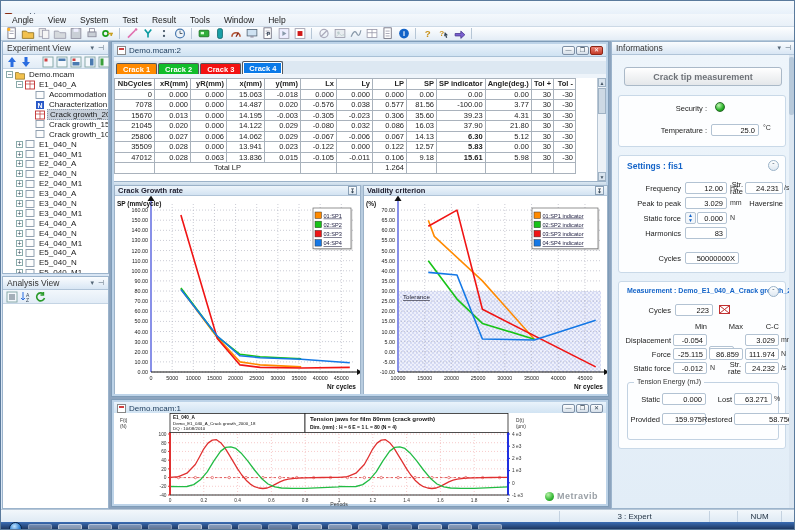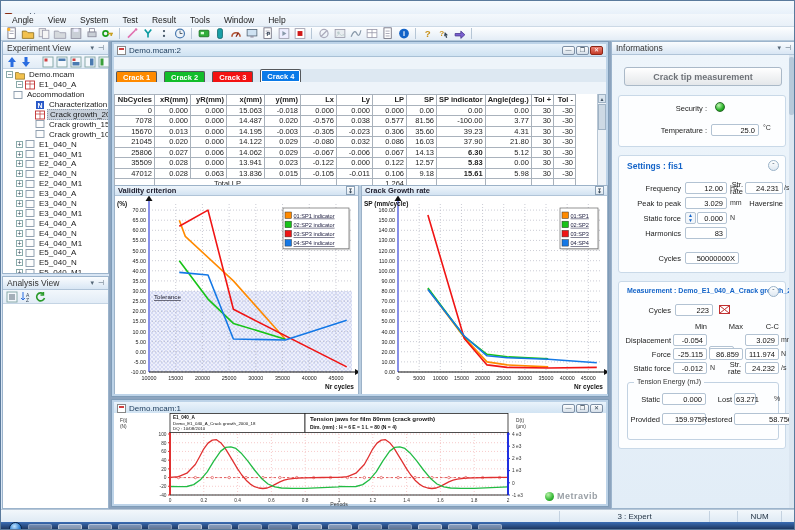--- a/index.html
+++ b/index.html
@@ -46,21 +46,21 @@
     display:flex;align-items:center;padding:0 3px;font-size:8px;color:#1b3least;color:#1b3a5a;margin:2px 2px 0 2px;}
   .dico{width:9px;height:9px;margin-right:3px;background:#fff;border:1px solid #888;position:relative;}
   .dico:after{content:"";position:absolute;left:1px;top:1px;width:5px;height:2px;background:#d04040;}
   .wbtns{display:flex;gap:1px;margin-left:auto;}
   .wbtn{width:13px;height:9px;border:1px solid #7d8fa5;border-radius:2px;background:linear-gradient(#fdfdfd,#d5dfe9);
     font-size:6px;line-height:7px;text-align:center;color:#345;}
   .wbtn.close{background:linear-gradient(#ec8173,#c33b28);color:#fff;border-color:#8d2415;}
 
   #caption2{height:12px;margin:0 2px;background:linear-gradient(#f8fbfe,#e9f1f9);border-bottom:1px solid #c8d6e4;
     display:flex;align-items:center;padding:0 3px;font-size:8px;font-weight:bold;color:#102a48;}
-  #tabs2{height:13px;margin:12px 2px;background:#dde8f2;display:flex;align-items:flex-end;padding-left:2px;gap:7px;}
+  #tabs2{height:13px;margin:4px 2px;background:#dde8f2;display:flex;align-items:flex-end;padding-left:2px;gap:1px;}
   .ctab{height:11px;min-width:38px;padding:0 6px;font-size:7.5px;font-weight:bold;color:#fff;
     display:flex;align-items:center;justify-content:center;border:1px solid #55585c;border-bottom:none;border-radius:2px 2px 0 0;}
   .ctab.active{height:13px;box-shadow:0 0 0 1px #fff inset;}
 
   #tablewrap{position:relative;height:104px;margin:0 2px;background:#fff;border-bottom:1px solid #9cb2c8;overflow:hidden;}
   #dgrid{border-collapse:collapse;font-size:7.5px;table-layout:fixed;}
   #dgrid th,#dgrid td{border:1px solid #a9b2bc;height:10.5px;padding:0 2px;text-align:right;background:#fff;
     overflow:hidden;white-space:nowrap;}
   #dgrid th{font-weight:bold;}
   td.cgray{background:#c6c6c6;}
@@ -383,21 +383,21 @@
           <span class="texp">
             <span class="ebox">−</span>
           </span>
           <span class="tico"><svg width="10" height="10" viewBox="0 0 10 10">
               <rect x="0.5" y="1" width="9" height="8" fill="#fff" stroke="#c03030" stroke-width="0.9"></rect>
               <line x1="0.5" y1="4" x2="9.5" y2="4" stroke="#c03030" stroke-width="0.7"></line>
               <line x1="5" y1="1" x2="5" y2="9" stroke="#c03030" stroke-width="0.7"></line>
             </svg></span>
           <span class="tlabel">E1_040_A</span>
         </div>
-        <div class="trow" style="">
+        <div class="trow" style="padding-left:22px">
           <span class="texp"></span>
           <span class="tico"><svg width="10" height="10" viewBox="0 0 10 10">
               <rect x="1" y="1.5" width="8" height="7" fill="#fdfdfd" stroke="#8899aa" stroke-width="0.9"></rect>
             </svg></span>
           <span class="tlabel">Accommodation</span>
         </div>
         <div class="trow" style="padding-left:22px">
           <span class="texp"></span>
           <span class="tico"><svg width="10" height="10" viewBox="0 0 10 10">
               <rect x="1" y="1" width="8" height="8" fill="#2858c8"></rect>
@@ -747,107 +747,20 @@
         <div id="vsb">
           <div class="sbbtn" style="top:0;">▲</div>
           <div class="thumb"></div>
           <div class="sbbtn" style="bottom:0;">▼</div>
         </div>
       </div>
       <div id="split2"></div>
       <div id="charts2">
         <div class="chartpanel">
           <div class="chdr">
-            <span>Validity criterion</span>
-            <div class="chbtn">↧</div>
-          </div>
-          <div class="cbody" id="chart-validity"><svg width="243" height="196" viewBox="0 0 243 196">
-                <defs>
-                  <pattern id="hbvalidity" width="4" height="4" patternUnits="userSpaceOnUse">
-                    <rect width="4" height="4" fill="#eef0fb"></rect>
-                    <circle cx="1" cy="1" r="0.7" fill="#aab4e6"></circle>
-                    <circle cx="3" cy="3" r="0.7" fill="#aab4e6"></circle>
-                  </pattern>
-                </defs>
-                <rect x="34" y="95.03614457831326" width="203" height="80.96385542168674" fill="url(#hbvalidity)"></rect>
-                <line x1="34" y1="8" x2="34" y2="176" stroke="#a8aab8" stroke-width="0.6" stroke-dasharray="1,2"></line>
-                <line x1="60.71052631578947" y1="8" x2="60.71052631578947" y2="176" stroke="#a8aab8" stroke-width="0.6" stroke-dasharray="1,2"></line>
-                <line x1="87.42105263157895" y1="8" x2="87.42105263157895" y2="176" stroke="#a8aab8" stroke-width="0.6" stroke-dasharray="1,2"></line>
-                <line x1="114.13157894736842" y1="8" x2="114.13157894736842" y2="176" stroke="#a8aab8" stroke-width="0.6" stroke-dasharray="1,2"></line>
-                <line x1="140.8421052631579" y1="8" x2="140.8421052631579" y2="176" stroke="#a8aab8" stroke-width="0.6" stroke-dasharray="1,2"></line>
-                <line x1="167.55263157894737" y1="8" x2="167.55263157894737" y2="176" stroke="#a8aab8" stroke-width="0.6" stroke-dasharray="1,2"></line>
-                <line x1="194.26315789473685" y1="8" x2="194.26315789473685" y2="176" stroke="#a8aab8" stroke-width="0.6" stroke-dasharray="1,2"></line>
-                <line x1="220.9736842105263" y1="8" x2="220.9736842105263" y2="176" stroke="#a8aab8" stroke-width="0.6" stroke-dasharray="1,2"></line>
-                <line x1="34" y1="176" x2="237" y2="176" stroke="#a8aab8" stroke-width="0.6" stroke-dasharray="1,2"></line>
-                <line x1="34" y1="165.87951807228916" x2="237" y2="165.87951807228916" stroke="#a8aab8" stroke-width="0.6" stroke-dasharray="1,2"></line>
-                <line x1="34" y1="155.75903614457832" x2="237" y2="155.75903614457832" stroke="#a8aab8" stroke-width="0.6" stroke-dasharray="1,2"></line>
-                <line x1="34" y1="145.63855421686748" x2="237" y2="145.63855421686748" stroke="#a8aab8" stroke-width="0.6" stroke-dasharray="1,2"></line>
-                <line x1="34" y1="135.51807228915663" x2="237" y2="135.51807228915663" stroke="#a8aab8" stroke-width="0.6" stroke-dasharray="1,2"></line>
-                <line x1="34" y1="125.39759036144578" x2="237" y2="125.39759036144578" stroke="#a8aab8" stroke-width="0.6" stroke-dasharray="1,2"></line>
-                <line x1="34" y1="115.27710843373494" x2="237" y2="115.27710843373494" stroke="#a8aab8" stroke-width="0.6" stroke-dasharray="1,2"></line>
-                <line x1="34" y1="105.1566265060241" x2="237" y2="105.1566265060241" stroke="#a8aab8" stroke-width="0.6" stroke-dasharray="1,2"></line>
-                <line x1="34" y1="95.03614457831326" x2="237" y2="95.03614457831326" stroke="#a8aab8" stroke-width="0.6" stroke-dasharray="1,2"></line>
-                <line x1="34" y1="84.91566265060241" x2="237" y2="84.91566265060241" stroke="#a8aab8" stroke-width="0.6" stroke-dasharray="1,2"></line>
-                <line x1="34" y1="74.79518072289156" x2="237" y2="74.79518072289156" stroke="#a8aab8" stroke-width="0.6" stroke-dasharray="1,2"></line>
-                <line x1="34" y1="64.67469879518072" x2="237" y2="64.67469879518072" stroke="#a8aab8" stroke-width="0.6" stroke-dasharray="1,2"></line>
-                <line x1="34" y1="54.554216867469876" x2="237" y2="54.554216867469876" stroke="#a8aab8" stroke-width="0.6" stroke-dasharray="1,2"></line>
-                <line x1="34" y1="44.433734939759034" x2="237" y2="44.433734939759034" stroke="#a8aab8" stroke-width="0.6" stroke-dasharray="1,2"></line>
-                <line x1="34" y1="34.31325301204819" x2="237" y2="34.31325301204819" stroke="#a8aab8" stroke-width="0.6" stroke-dasharray="1,2"></line>
-                <line x1="34" y1="24.192771084337352" x2="237" y2="24.192771084337352" stroke="#a8aab8" stroke-width="0.6" stroke-dasharray="1,2"></line>
-                <line x1="34" y1="14.07228915662651" x2="237" y2="14.07228915662651" stroke="#a8aab8" stroke-width="0.6" stroke-dasharray="1,2"></line>
-                <line x1="34" y1="4" x2="34" y2="176" stroke="#8890e8" stroke-width="2"></line>
-                <path d="M 30.5 5 l3.5 -5.5 l3.5 5.5 z" fill="#111"></path>
-                <line x1="34" y1="176" x2="241" y2="176" stroke="#111" stroke-width="1"></line>
-                <path d="M 240 173 l5.5 3 l-5.5 3 z" fill="#111"></path>
-                <text x="31" y="178" font-size="5.4" fill="#222" text-anchor="end">-10.00</text>
-                <text x="31" y="167.87951807228916" font-size="5.4" fill="#222" text-anchor="end">-5.00</text>
-                <text x="31" y="157.75903614457832" font-size="5.4" fill="#222" text-anchor="end">0.00</text>
-                <text x="31" y="147.63855421686748" font-size="5.4" fill="#222" text-anchor="end">5.00</text>
-                <text x="31" y="137.51807228915663" font-size="5.4" fill="#222" text-anchor="end">10.00</text>
-                <text x="31" y="127.39759036144578" font-size="5.4" fill="#222" text-anchor="end">15.00</text>
-                <text x="31" y="117.27710843373494" font-size="5.4" fill="#222" text-anchor="end">20.00</text>
-                <text x="31" y="107.1566265060241" font-size="5.4" fill="#222" text-anchor="end">25.00</text>
-                <text x="31" y="97.03614457831326" font-size="5.4" fill="#222" text-anchor="end">30.00</text>
-                <text x="31" y="86.91566265060241" font-size="5.4" fill="#222" text-anchor="end">35.00</text>
-                <text x="31" y="76.79518072289156" font-size="5.4" fill="#222" text-anchor="end">40.00</text>
-                <text x="31" y="66.67469879518072" font-size="5.4" fill="#222" text-anchor="end">45.00</text>
-                <text x="31" y="56.554216867469876" font-size="5.4" fill="#222" text-anchor="end">50.00</text>
-                <text x="31" y="46.433734939759034" font-size="5.4" fill="#222" text-anchor="end">55.00</text>
-                <text x="31" y="36.31325301204819" font-size="5.4" fill="#222" text-anchor="end">60.00</text>
-                <text x="31" y="26.192771084337352" font-size="5.4" fill="#222" text-anchor="end">65.00</text>
-                <text x="31" y="16.07228915662651" font-size="5.4" fill="#222" text-anchor="end">70.00</text>
-                <text x="34" y="183.5" font-size="5.4" fill="#222" text-anchor="middle">10000</text>
-                <text x="60.71052631578947" y="183.5" font-size="5.4" fill="#222" text-anchor="middle">15000</text>
-                <text x="87.42105263157895" y="183.5" font-size="5.4" fill="#222" text-anchor="middle">20000</text>
-                <text x="114.13157894736842" y="183.5" font-size="5.4" fill="#222" text-anchor="middle">25000</text>
-                <text x="140.8421052631579" y="183.5" font-size="5.4" fill="#222" text-anchor="middle">30000</text>
-                <text x="167.55263157894737" y="183.5" font-size="5.4" fill="#222" text-anchor="middle">35000</text>
-                <text x="194.26315789473685" y="183.5" font-size="5.4" fill="#222" text-anchor="middle">40000</text>
-                <text x="220.9736842105263" y="183.5" font-size="5.4" fill="#222" text-anchor="middle">45000</text>
-                <text x="2" y="10" font-size="6.5" font-weight="bold" fill="#111">(%)</text>
-                <text x="239" y="193" font-size="6.5" font-weight="bold" fill="#111" text-anchor="end">Nr cycles</text>
-                <polyline points="64.3,24.2 70.3,40.4 118.4,84.9 170.3,143.2" fill="none" stroke="#ff8a00" stroke-width="1.6" stroke-linejoin="round"></polyline>
-                <polyline points="64.3,64.7 93.0,103.1 118.4,127.4 170.3,143.2" fill="none" stroke="#17c317" stroke-width="1.6" stroke-linejoin="round"></polyline>
-                <polyline points="64.3,30.3 93.0,14.1 118.4,113.3 231.7,170.9" fill="none" stroke="#f01414" stroke-width="1.6" stroke-linejoin="round"></polyline>
-                <polyline points="64.3,76.4 93.0,79.0 118.4,143.0 170.3,144.0 231.7,124.2" fill="none" stroke="#1478e6" stroke-width="1.6" stroke-linejoin="round"></polyline>
-                <text x="39" y="103.03614457831326" font-size="6.2" fill="#223" text-decoration="underline">Tolerance</text>
-                <rect x="169.5" y="13.5" width="66" height="40.8" fill="#00000022"></rect>
-                <rect x="168" y="12" width="66" height="40.8" fill="#fff" stroke="#666" stroke-width="0.7"></rect>
-                <rect x="170" y="16" width="6.5" height="6.5" fill="#ff8a00" stroke="#333" stroke-width="0.5"></rect>
-                <text x="178.5" y="21.6" font-size="5.6" fill="#224" text-decoration="underline">01:SP1 indicator</text>
-                <rect x="170" y="25.2" width="6.5" height="6.5" fill="#17c317" stroke="#333" stroke-width="0.5"></rect>
-                <text x="178.5" y="30.799999999999997" font-size="5.6" fill="#224" text-decoration="underline">02:SP2 indicator</text>
-                <rect x="170" y="34.4" width="6.5" height="6.5" fill="#f01414" stroke="#333" stroke-width="0.5"></rect>
-                <text x="178.5" y="40" font-size="5.6" fill="#224" text-decoration="underline">03:SP3 indicator</text>
-                <rect x="170" y="43.599999999999994" width="6.5" height="6.5" fill="#1478e6" stroke="#333" stroke-width="0.5"></rect>
-                <text x="178.5" y="49.199999999999996" font-size="5.6" fill="#224" text-decoration="underline">04:SP4 indicator</text>
-              </svg></div>
-        </div>
-        <div class="chartpanel">
-          <div class="chdr">
             <span>Crack Growth rate</span>
             <div class="chbtn">↧</div>
           </div>
           <div class="cbody" id="chart-growth"><svg width="245" height="196" viewBox="0 0 245 196">
                 <defs>
                   <pattern id="hbgrowth" width="4" height="4" patternUnits="userSpaceOnUse">
                     <rect width="4" height="4" fill="#eef0fb"></rect>
                     <circle cx="1" cy="1" r="0.7" fill="#aab4e6"></circle>
                     <circle cx="3" cy="3" r="0.7" fill="#aab4e6"></circle>
                   </pattern>
@@ -919,20 +832,107 @@
                 <rect x="199.5" y="13.5" width="38" height="40.8" fill="#00000022"></rect>
                 <rect x="198" y="12" width="38" height="40.8" fill="#fff" stroke="#666" stroke-width="0.7"></rect>
                 <rect x="200" y="16" width="6.5" height="6.5" fill="#ff8a00" stroke="#333" stroke-width="0.5"></rect>
                 <text x="208.5" y="21.6" font-size="5.6" fill="#224" text-decoration="underline">01:SP1</text>
                 <rect x="200" y="25.2" width="6.5" height="6.5" fill="#17c317" stroke="#333" stroke-width="0.5"></rect>
                 <text x="208.5" y="30.799999999999997" font-size="5.6" fill="#224" text-decoration="underline">02:SP2</text>
                 <rect x="200" y="34.4" width="6.5" height="6.5" fill="#f01414" stroke="#333" stroke-width="0.5"></rect>
                 <text x="208.5" y="40" font-size="5.6" fill="#224" text-decoration="underline">03:SP3</text>
                 <rect x="200" y="43.599999999999994" width="6.5" height="6.5" fill="#1478e6" stroke="#333" stroke-width="0.5"></rect>
                 <text x="208.5" y="49.199999999999996" font-size="5.6" fill="#224" text-decoration="underline">04:SP4</text>
+              </svg></div>
+        </div>
+        <div class="chartpanel">
+          <div class="chdr">
+            <span>Validity criterion</span>
+            <div class="chbtn">↧</div>
+          </div>
+          <div class="cbody" id="chart-validity"><svg width="243" height="196" viewBox="0 0 243 196">
+                <defs>
+                  <pattern id="hbvalidity" width="4" height="4" patternUnits="userSpaceOnUse">
+                    <rect width="4" height="4" fill="#eef0fb"></rect>
+                    <circle cx="1" cy="1" r="0.7" fill="#aab4e6"></circle>
+                    <circle cx="3" cy="3" r="0.7" fill="#aab4e6"></circle>
+                  </pattern>
+                </defs>
+                <rect x="34" y="95.03614457831326" width="203" height="80.96385542168674" fill="url(#hbvalidity)"></rect>
+                <line x1="34" y1="8" x2="34" y2="176" stroke="#a8aab8" stroke-width="0.6" stroke-dasharray="1,2"></line>
+                <line x1="60.71052631578947" y1="8" x2="60.71052631578947" y2="176" stroke="#a8aab8" stroke-width="0.6" stroke-dasharray="1,2"></line>
+                <line x1="87.42105263157895" y1="8" x2="87.42105263157895" y2="176" stroke="#a8aab8" stroke-width="0.6" stroke-dasharray="1,2"></line>
+                <line x1="114.13157894736842" y1="8" x2="114.13157894736842" y2="176" stroke="#a8aab8" stroke-width="0.6" stroke-dasharray="1,2"></line>
+                <line x1="140.8421052631579" y1="8" x2="140.8421052631579" y2="176" stroke="#a8aab8" stroke-width="0.6" stroke-dasharray="1,2"></line>
+                <line x1="167.55263157894737" y1="8" x2="167.55263157894737" y2="176" stroke="#a8aab8" stroke-width="0.6" stroke-dasharray="1,2"></line>
+                <line x1="194.26315789473685" y1="8" x2="194.26315789473685" y2="176" stroke="#a8aab8" stroke-width="0.6" stroke-dasharray="1,2"></line>
+                <line x1="220.9736842105263" y1="8" x2="220.9736842105263" y2="176" stroke="#a8aab8" stroke-width="0.6" stroke-dasharray="1,2"></line>
+                <line x1="34" y1="176" x2="237" y2="176" stroke="#a8aab8" stroke-width="0.6" stroke-dasharray="1,2"></line>
+                <line x1="34" y1="165.87951807228916" x2="237" y2="165.87951807228916" stroke="#a8aab8" stroke-width="0.6" stroke-dasharray="1,2"></line>
+                <line x1="34" y1="155.75903614457832" x2="237" y2="155.75903614457832" stroke="#a8aab8" stroke-width="0.6" stroke-dasharray="1,2"></line>
+                <line x1="34" y1="145.63855421686748" x2="237" y2="145.63855421686748" stroke="#a8aab8" stroke-width="0.6" stroke-dasharray="1,2"></line>
+                <line x1="34" y1="135.51807228915663" x2="237" y2="135.51807228915663" stroke="#a8aab8" stroke-width="0.6" stroke-dasharray="1,2"></line>
+                <line x1="34" y1="125.39759036144578" x2="237" y2="125.39759036144578" stroke="#a8aab8" stroke-width="0.6" stroke-dasharray="1,2"></line>
+                <line x1="34" y1="115.27710843373494" x2="237" y2="115.27710843373494" stroke="#a8aab8" stroke-width="0.6" stroke-dasharray="1,2"></line>
+                <line x1="34" y1="105.1566265060241" x2="237" y2="105.1566265060241" stroke="#a8aab8" stroke-width="0.6" stroke-dasharray="1,2"></line>
+                <line x1="34" y1="95.03614457831326" x2="237" y2="95.03614457831326" stroke="#a8aab8" stroke-width="0.6" stroke-dasharray="1,2"></line>
+                <line x1="34" y1="84.91566265060241" x2="237" y2="84.91566265060241" stroke="#a8aab8" stroke-width="0.6" stroke-dasharray="1,2"></line>
+                <line x1="34" y1="74.79518072289156" x2="237" y2="74.79518072289156" stroke="#a8aab8" stroke-width="0.6" stroke-dasharray="1,2"></line>
+                <line x1="34" y1="64.67469879518072" x2="237" y2="64.67469879518072" stroke="#a8aab8" stroke-width="0.6" stroke-dasharray="1,2"></line>
+                <line x1="34" y1="54.554216867469876" x2="237" y2="54.554216867469876" stroke="#a8aab8" stroke-width="0.6" stroke-dasharray="1,2"></line>
+                <line x1="34" y1="44.433734939759034" x2="237" y2="44.433734939759034" stroke="#a8aab8" stroke-width="0.6" stroke-dasharray="1,2"></line>
+                <line x1="34" y1="34.31325301204819" x2="237" y2="34.31325301204819" stroke="#a8aab8" stroke-width="0.6" stroke-dasharray="1,2"></line>
+                <line x1="34" y1="24.192771084337352" x2="237" y2="24.192771084337352" stroke="#a8aab8" stroke-width="0.6" stroke-dasharray="1,2"></line>
+                <line x1="34" y1="14.07228915662651" x2="237" y2="14.07228915662651" stroke="#a8aab8" stroke-width="0.6" stroke-dasharray="1,2"></line>
+                <line x1="34" y1="4" x2="34" y2="176" stroke="#8890e8" stroke-width="2"></line>
+                <path d="M 30.5 5 l3.5 -5.5 l3.5 5.5 z" fill="#111"></path>
+                <line x1="34" y1="176" x2="241" y2="176" stroke="#111" stroke-width="1"></line>
+                <path d="M 240 173 l5.5 3 l-5.5 3 z" fill="#111"></path>
+                <text x="31" y="178" font-size="5.4" fill="#222" text-anchor="end">-10.00</text>
+                <text x="31" y="167.87951807228916" font-size="5.4" fill="#222" text-anchor="end">-5.00</text>
+                <text x="31" y="157.75903614457832" font-size="5.4" fill="#222" text-anchor="end">0.00</text>
+                <text x="31" y="147.63855421686748" font-size="5.4" fill="#222" text-anchor="end">5.00</text>
+                <text x="31" y="137.51807228915663" font-size="5.4" fill="#222" text-anchor="end">10.00</text>
+                <text x="31" y="127.39759036144578" font-size="5.4" fill="#222" text-anchor="end">15.00</text>
+                <text x="31" y="117.27710843373494" font-size="5.4" fill="#222" text-anchor="end">20.00</text>
+                <text x="31" y="107.1566265060241" font-size="5.4" fill="#222" text-anchor="end">25.00</text>
+                <text x="31" y="97.03614457831326" font-size="5.4" fill="#222" text-anchor="end">30.00</text>
+                <text x="31" y="86.91566265060241" font-size="5.4" fill="#222" text-anchor="end">35.00</text>
+                <text x="31" y="76.79518072289156" font-size="5.4" fill="#222" text-anchor="end">40.00</text>
+                <text x="31" y="66.67469879518072" font-size="5.4" fill="#222" text-anchor="end">45.00</text>
+                <text x="31" y="56.554216867469876" font-size="5.4" fill="#222" text-anchor="end">50.00</text>
+                <text x="31" y="46.433734939759034" font-size="5.4" fill="#222" text-anchor="end">55.00</text>
+                <text x="31" y="36.31325301204819" font-size="5.4" fill="#222" text-anchor="end">60.00</text>
+                <text x="31" y="26.192771084337352" font-size="5.4" fill="#222" text-anchor="end">65.00</text>
+                <text x="31" y="16.07228915662651" font-size="5.4" fill="#222" text-anchor="end">70.00</text>
+                <text x="34" y="183.5" font-size="5.4" fill="#222" text-anchor="middle">10000</text>
+                <text x="60.71052631578947" y="183.5" font-size="5.4" fill="#222" text-anchor="middle">15000</text>
+                <text x="87.42105263157895" y="183.5" font-size="5.4" fill="#222" text-anchor="middle">20000</text>
+                <text x="114.13157894736842" y="183.5" font-size="5.4" fill="#222" text-anchor="middle">25000</text>
+                <text x="140.8421052631579" y="183.5" font-size="5.4" fill="#222" text-anchor="middle">30000</text>
+                <text x="167.55263157894737" y="183.5" font-size="5.4" fill="#222" text-anchor="middle">35000</text>
+                <text x="194.26315789473685" y="183.5" font-size="5.4" fill="#222" text-anchor="middle">40000</text>
+                <text x="220.9736842105263" y="183.5" font-size="5.4" fill="#222" text-anchor="middle">45000</text>
+                <text x="2" y="10" font-size="6.5" font-weight="bold" fill="#111">(%)</text>
+                <text x="239" y="193" font-size="6.5" font-weight="bold" fill="#111" text-anchor="end">Nr cycles</text>
+                <polyline points="64.3,24.2 70.3,40.4 118.4,84.9 170.3,143.2" fill="none" stroke="#ff8a00" stroke-width="1.6" stroke-linejoin="round"></polyline>
+                <polyline points="64.3,64.7 93.0,103.1 118.4,127.4 170.3,143.2" fill="none" stroke="#17c317" stroke-width="1.6" stroke-linejoin="round"></polyline>
+                <polyline points="64.3,30.3 93.0,14.1 118.4,113.3 231.7,170.9" fill="none" stroke="#f01414" stroke-width="1.6" stroke-linejoin="round"></polyline>
+                <polyline points="64.3,76.4 93.0,79.0 118.4,143.0 170.3,144.0 231.7,124.2" fill="none" stroke="#1478e6" stroke-width="1.6" stroke-linejoin="round"></polyline>
+                <text x="39" y="103.03614457831326" font-size="6.2" fill="#223" text-decoration="underline">Tolerance</text>
+                <rect x="169.5" y="13.5" width="66" height="40.8" fill="#00000022"></rect>
+                <rect x="168" y="12" width="66" height="40.8" fill="#fff" stroke="#666" stroke-width="0.7"></rect>
+                <rect x="170" y="16" width="6.5" height="6.5" fill="#ff8a00" stroke="#333" stroke-width="0.5"></rect>
+                <text x="178.5" y="21.6" font-size="5.6" fill="#224" text-decoration="underline">01:SP1 indicator</text>
+                <rect x="170" y="25.2" width="6.5" height="6.5" fill="#17c317" stroke="#333" stroke-width="0.5"></rect>
+                <text x="178.5" y="30.799999999999997" font-size="5.6" fill="#224" text-decoration="underline">02:SP2 indicator</text>
+                <rect x="170" y="34.4" width="6.5" height="6.5" fill="#f01414" stroke="#333" stroke-width="0.5"></rect>
+                <text x="178.5" y="40" font-size="5.6" fill="#224" text-decoration="underline">03:SP3 indicator</text>
+                <rect x="170" y="43.599999999999994" width="6.5" height="6.5" fill="#1478e6" stroke="#333" stroke-width="0.5"></rect>
+                <text x="178.5" y="49.199999999999996" font-size="5.6" fill="#224" text-decoration="underline">04:SP4 indicator</text>
               </svg></div>
         </div>
       </div>
     </div>
 
     <div class="docwin" id="doc1" style="left:2px;top:358px;width:498px;height:108px;">
       <div class="dtitle">
         <div class="dico"></div>
         <span>Demo.mcam:1</span>
         <div class="wbtns">
@@ -1115,21 +1115,21 @@
           <div class="unit" style="left:91px;top:82px">N</div>
           <div class="ilbl" style="left:100px;top:78px;width:22px">Str.</div>
           <div class="ilbl" style="left:100px;top:85px;width:22px">rate</div>
           <div class="fld" style="left:126px;top:80px;width:34px">24.232</div>
           <div class="unit" style="left:162px;top:82px">/s</div>
           <div class="fieldset" style="left:8px;top:100px;width:152px;height:58px;">
             <div class="fslegend">Tension Energy (mJ)</div>
             <div class="ilbl" style="left:2px;top:12px;width:30px">Static</div>
             <div class="fld" style="left:34px;top:10px;width:44px">0.000</div>
             <div class="ilbl" style="left:80px;top:12px;width:24px">Lost</div>
-            <div class="fld" style="left:106px;top:10px;width:22px">63.271</div>
+            <div class="fld" style="left:106px;top:10px;width:38px">63.271</div>
             <div class="unit" style="left:146px;top:12px">%</div>
             <div class="ilbl" style="left:2px;top:32px;width:30px">Provided</div>
             <div class="fld" style="left:34px;top:30px;width:44px">159.975</div>
             <div class="ilbl" style="left:74px;top:32px;width:30px">Restored</div>
             <div class="fld" style="left:106px;top:30px;width:62px">58.756</div>
           </div>
         </div>
         <div id="infoscroll">
           <div class="thumb"></div>
         </div>

